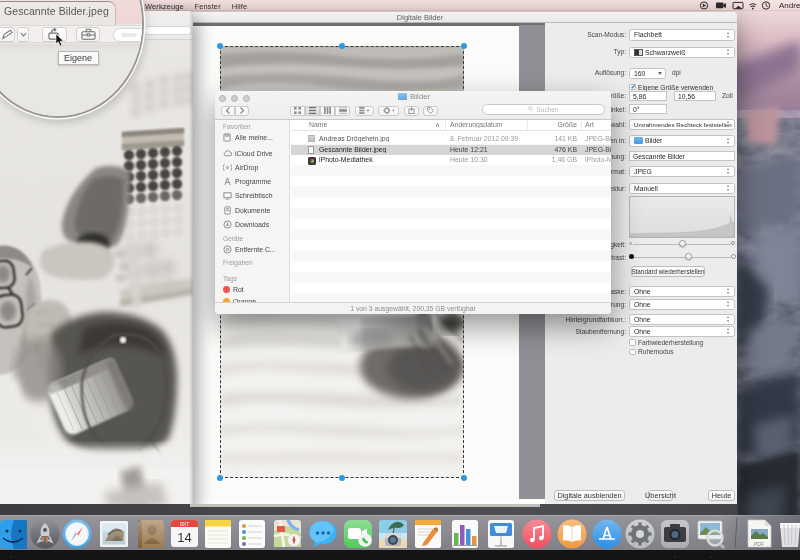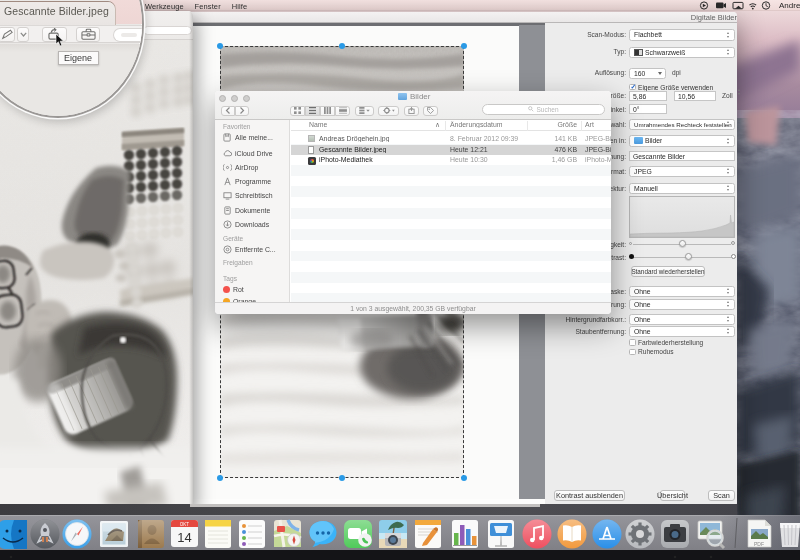--- a/index.html
+++ b/index.html
@@ -91,21 +91,21 @@
         <circle cx="68" cy="5.5" r="3.7"></circle>
           <path d="M68,3.2 L68,5.7 L69.8,6.6" stroke-width="0.9"></path>
       </g>
     </svg>
     <div class="abs" style="left:779px;top:1px;font-size:8px;color:#1e1e1e">Andrea</div>
   </div>
 
   <div class="abs" id="icwin" style="left:103px;top:12px;width:634px;height:494px;background:#ececec;border-radius:4px;box-shadow:0 10px 28px rgba(0,0,0,0.45);">
 
     <div class="abs" style="left:0;top:0;width:634px;height:11px;background:linear-gradient(#f4f2f2,#e9e7e7);border-bottom:1px solid #b9b7b7;border-radius:4px 4px 0 0">
-      <div class="abs" style="left:0;top:1px;width:634px;text-align:right;font-size:7.5px;color:#636363">Digitale Bilder</div>
+      <div class="abs" style="left:0;top:1px;width:634px;text-align:center;font-size:7.5px;color:#636363">Digitale Bilder</div>
     </div>
 
     <div class="abs" style="left:0;top:11px;width:442px;height:483px;background:#fdfdfc;overflow:hidden">
       <div class="abs" style="left:0;top:0;width:442px;height:2.5px;background:#6d6e72"></div>
       <div class="abs" style="left:416px;top:2px;width:26px;height:474px;background:#8e9095"></div>
       <div class="abs" style="left:0;top:2.5px;width:416px;height:473.5px;background:#fbfbfa"></div>
 
       <svg class="abs" style="left:117px;top:23px" width="244" height="432" viewBox="0 0 244 432">
         <defs>
           <filter id="sb2">
@@ -268,23 +268,23 @@
         </div>
       <div class="abs sel" style="left:84px;top:302.5px;width:106px;height:11px">
           <span>Ohne</span>
           <i class="ud"></i>
         </div>
       <div class="abs cb" style="left:84px;top:316px"></div>
       <div class="abs" style="left:93px;top:315.5px">Farbwiederherstellung</div>
       <div class="abs cb" style="left:84px;top:325.5px"></div>
       <div class="abs" style="left:93px;top:325px">Ruhemodus</div>
 
-      <div class="abs btn" style="left:9px;top:467px;width:71px;height:11px">Kontrast ausblenden</div>
-      <div class="abs btn" style="left:115px;top:467px;width:25px;height:11px">Übersicht</div>
-      <div class="abs btn" style="left:163px;top:467px;width:27px;height:11px">Scan</div>
+      <div class="abs btn" style="left:9px;top:467px;width:71px;height:11px">Digitale ausblenden</div>
+      <div class="abs btn" style="left:103px;top:467px;width:25px;height:11px">Übersicht</div>
+      <div class="abs btn" style="left:163px;top:467px;width:27px;height:11px">Heute</div>
     </div>
   </div>
 
   <div class="abs" id="finder" style="left:215px;top:91px;width:396px;height:223px;background:#fff;border-radius:4px;box-shadow:0 12px 30px rgba(0,0,0,0.42);overflow:hidden">
 
     <div class="abs" style="left:0;top:0;width:396px;height:28.5px;background:linear-gradient(#f5f4f4,#ededec);border-bottom:1px solid #c9c8c7"></div>
     <div class="abs tl" style="left:3.5px;top:3.5px"></div>
     <div class="abs tl" style="left:15.5px;top:3.5px"></div>
     <div class="abs tl" style="left:27.5px;top:3.5px"></div>
     <div class="abs" style="left:183px;top:1.5px;width:9px;height:7.5px;background:linear-gradient(#8fc3ef,#62a4dd);border-radius:1px"></div>

